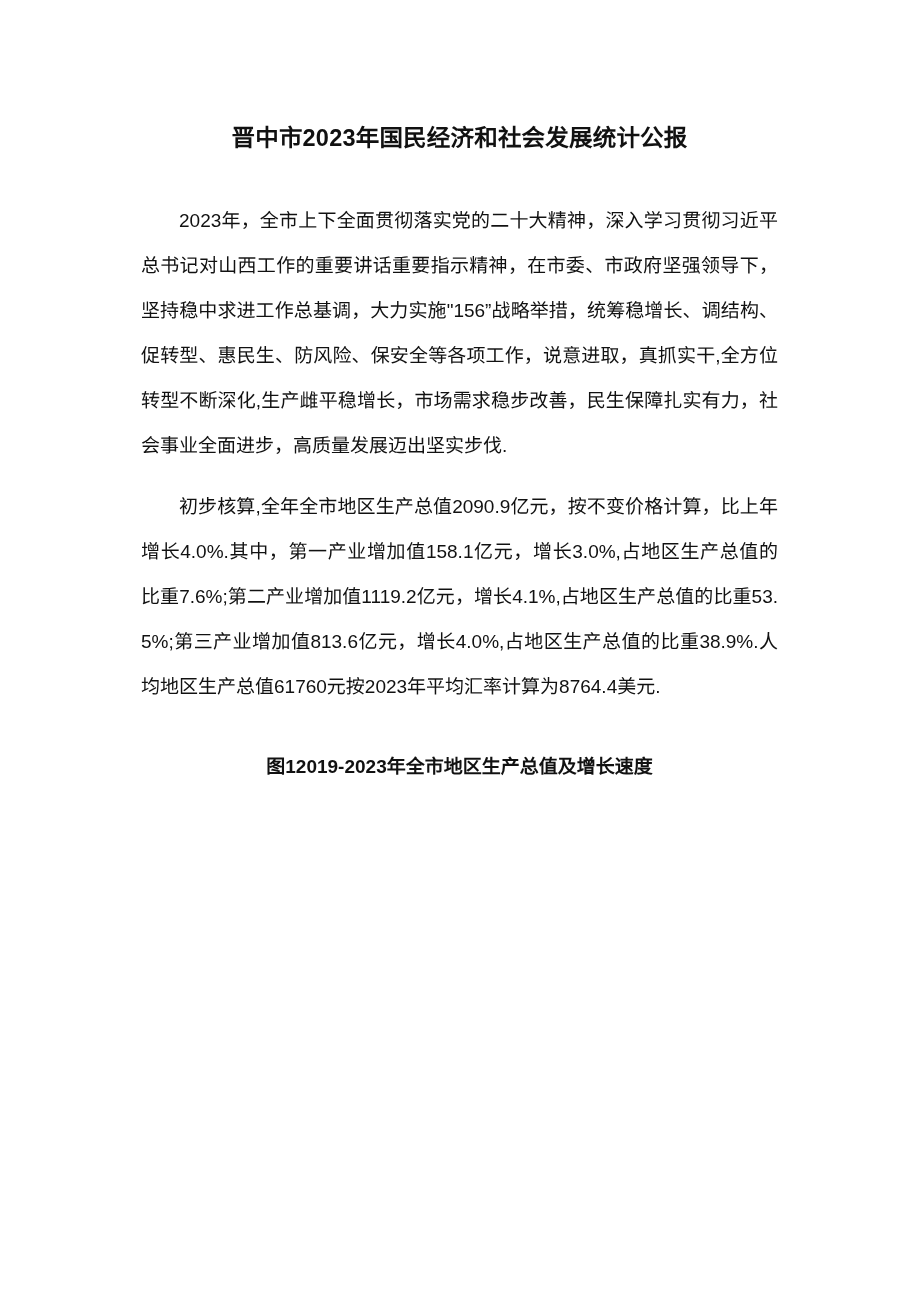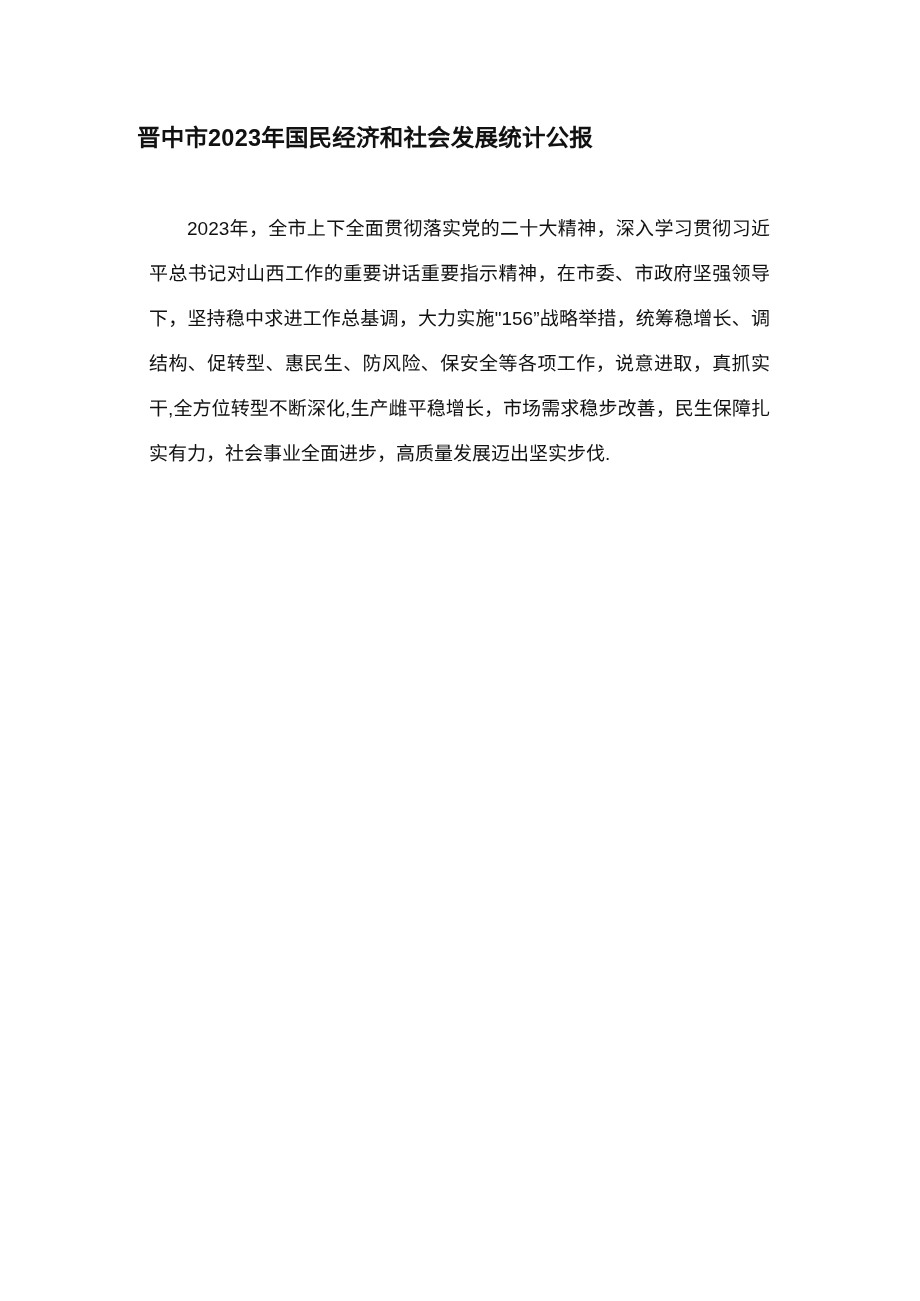--- a/index.html
+++ b/index.html
@@ -25,35 +25,35 @@
   .content {
     position: absolute;
     left: 137px;
     top: 0;
     width: 645px;
   }
 
   .doc-title {
     font-size: 23.5px;
     font-weight: bold;
-    text-align: left;
+    text-align: center;
     letter-spacing: 0.2px;
     line-height: 1.3;
     margin: 0;
     padding-top: 123px;
     color: #111111;
   }
 
   .para {
     font-size: 19px;
     line-height: 45px;
     text-align: justify;
     text-align-last: left;
     text-justify: inter-ideograph;
-    margin: 12px;
+    margin: 4px;
     color: #111111;
     word-break: break-all;
   }
 
   .para-gdp-intro {
     padding-top: 40px;
   }
 
   .para-overview-stats {
     padding-top: 12px;
@@ -94,19 +94,21 @@
 
 <div class="page">
 
   <div class="content">
 
     <h1 class="doc-title">晋中市2023年国民经济和社会发展统计公报</h1>
 
     <p class="para para-indent para-gdp-intro">2023年，全市上下全面贯彻落实党的二十大精神，深入学习贯彻习近平总书记对山西工作的重要讲话重要指示精神，在市委、市政府坚强领导下，坚持稳中求进工作总基调，大力实施"156”战略举措，统筹稳增长、调结构、促转型、惠民生、防风险、保安全等各项工作，说意进取，真抓实干,全方位转型不断深化,生产雌平稳增长，市场需求稳步改善，民生保障扎实有力，社会事业全面进步，高质量发展迈出坚实步伐.</p>
 
 
+    <p class="para para-indent para-overview-stats">初步核算,全年全市地区生产总值2090.9亿元，按不变价格计算，比上年增长4.0%.其中，第一产业增加值158.1亿元，增长3.0%,占地区生产总值的比重7.6%;第二产业增加值1119.2亿元，增长4.1%,占地区生产总值的比重53.5%;第三产业增加值813.6亿元，增长4.0%,占地区生产总值的比重38.9%.人均地区生产总值61760元按2023年平均汇率计算为8764.4美元.</p>
 
+    <p class="figure-caption">图12019-2023年全市地区生产总值及增长速度</p>
 
     <div class="figure-area"></div>
 
   </div>
 
 </div>
 
 </body></html>

